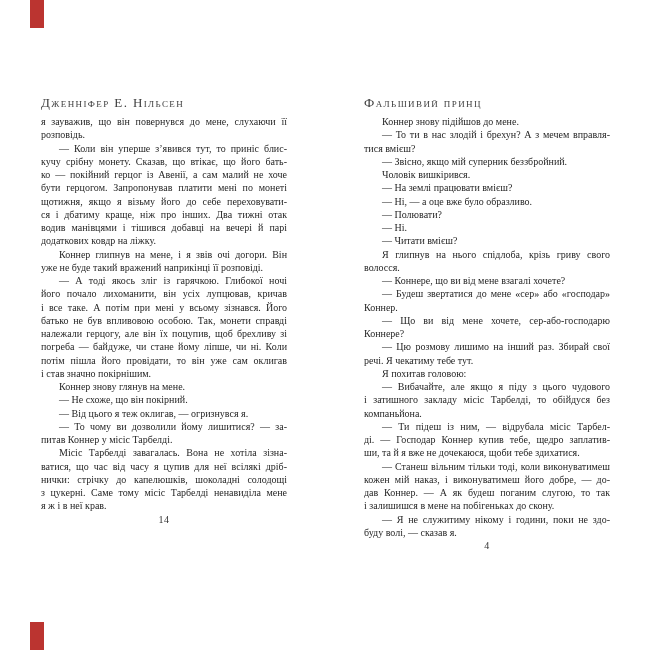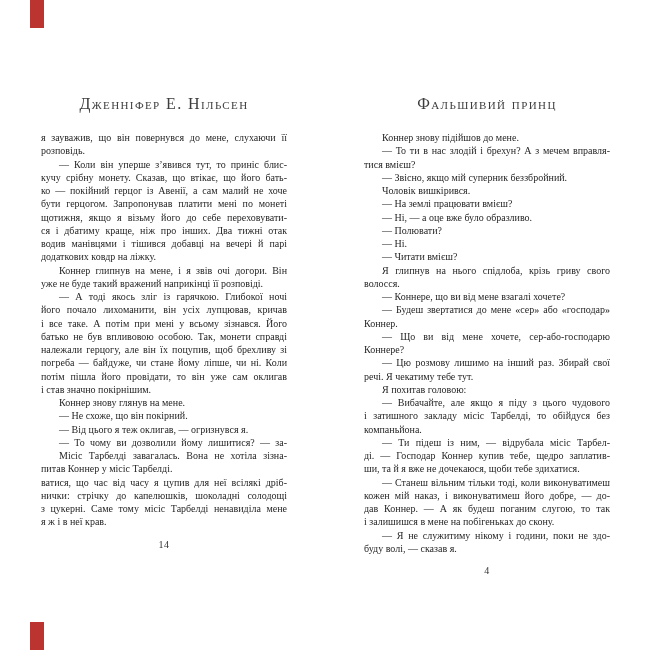--- a/index.html
+++ b/index.html
@@ -24,44 +24,43 @@
   .page {
     position:absolute;
     top:95px;
     width:246px;
   }
   .page-left  { left:41px;  }
   .page-right { left:364px; }
 
   .running-head {
     height:13px;
-    text-align:center;
+    text-align:left;
     font-variant:small-caps;
-    font-size:16px;
+    font-size:13px;
     letter-spacing:1.4px;
     color:#3d3d3d;
     white-space:nowrap;
   }
 
-  .body-text { margin-top:24px; }
+  .body-text { margin-top:8px; }
 
   .line {
     height:13.26px;
     overflow:hidden;
     font-size:10px;
     color:#262626;
     text-align:justify;
     text-align-last:justify;
     white-space:normal;
   }
   .line.ind  { text-indent:18px; }
   .line.last { text-align:left; text-align-last:left; }
 
   .page-number {
-    margin-top:9px;
     text-align:center;
     font-size:10px;
     color:#333333;
     letter-spacing:0.5px;
   }
 </style>
 </head>
 <body>
 
 <div class="spread">
@@ -89,22 +88,22 @@
         <div class="line">і все таке. А потім при мені у всьому зізнався. Його</div>
         <div class="line">батько не був впливовою особою. Так, монети справді</div>
         <div class="line">належали герцогу, але він їх поцупив, щоб брехливу зі</div>
         <div class="line">погреба — байдуже, чи стане йому ліпше, чи ні. Коли</div>
         <div class="line">потім пішла його провідати, то він уже сам оклигав</div>
         <div class="line last">і став значно покірнішим.</div>
         <div class="line ind last">Коннер знову глянув на мене.</div>
         <div class="line ind last">— Не схоже, що він покірний.</div>
         <div class="line ind last">— Від цього я теж оклигав, — огризнувся я.</div>
         <div class="line ind">— То чому ви дозволили йому лишитися? — за-</div>
+        <div class="line last">питав Коннер у місіс Тарбелді.</div>
         <div class="line ind">Місіс Тарбелді завагалась. Вона не хотіла зізна-</div>
-        <div class="line last">питав Коннер у місіс Тарбелді.</div>
         <div class="line">ватися, що час від часу я цупив для неї всілякі дріб-</div>
         <div class="line">нички: стрічку до капелюшків, шоколадні солодощі</div>
         <div class="line">з цукерні. Саме тому місіс Тарбелді ненавиділа мене</div>
         <div class="line last">я ж і в неї крав.</div>
       </div>
     <div class="page-number">14</div>
   </div>
 
   <div class="page page-right">
     <div class="running-head">Фальшивий принц</div>

